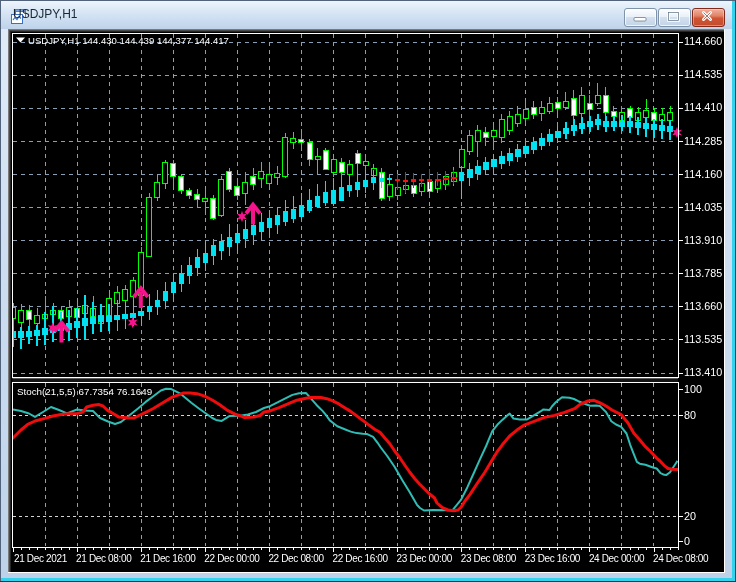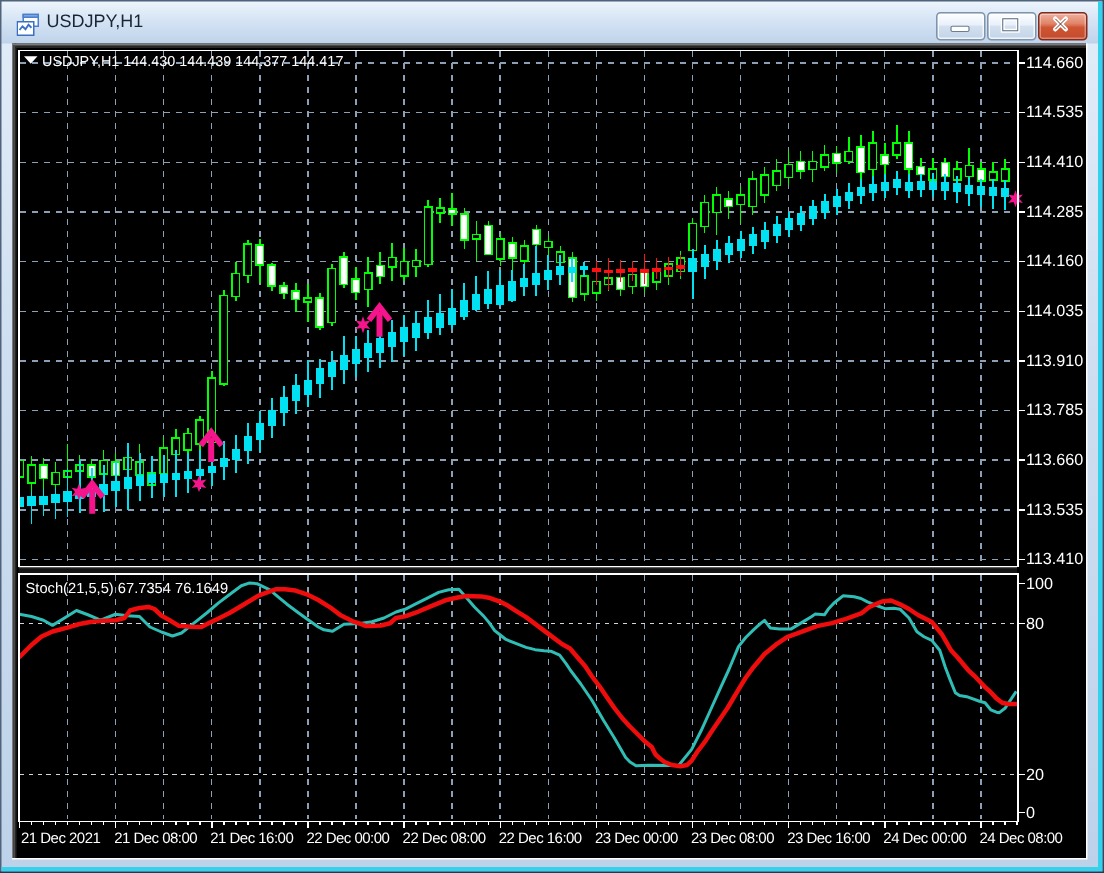--- a/index.html
+++ b/index.html
@@ -7,21 +7,21 @@
 
 #outer{position:absolute;inset:0;background:linear-gradient(180deg,#e3edf9 0%,#cfdff1 40%,#bdd2e9 100%);}
 #topdark{position:absolute;left:0;top:0;width:736px;height:1px;background:#50637a;}
 #leftdark{position:absolute;left:0;top:0;width:1px;height:582px;background:#50637a;}
 #rightline{position:absolute;right:1px;top:1px;width:3px;height:580px;background:#35d2ee;}
 #rightedge{position:absolute;right:0;top:0;width:1px;height:582px;background:#2a4a66;}
 #botline{position:absolute;left:1px;bottom:1px;height:3px;width:733px;background:#35d2ee;}
 #botedge{position:absolute;left:0;bottom:0;height:1px;width:736px;background:#1c3a55;}
 #title{position:absolute;left:1px;top:1px;width:732px;height:28px;
  background:linear-gradient(180deg,#eef5fc 0%,#dce9f7 30%,#cbdcf0 70%,#bed3ea 100%);}
-#ttext{position:absolute;left:31px;top:7px;font-size:12px;color:#1a2633;}
+#ttext{position:absolute;left:13px;top:7px;font-size:12px;color:#1a2633;}
 .btn{position:absolute;top:8px;height:17px;border-radius:3px;border:1px solid #7f94ab;
  background:linear-gradient(180deg,#fdfeff 0%,#e9f0f9 45%,#d3e0ef 50%,#c3d4e8 100%);box-shadow:inset 0 0 0 1px rgba(255,255,255,.75);}
 #bmin{left:624px;width:31px;}
 #bmax{left:658px;width:31px;}
 #bclose{left:692px;width:31px;border:1px solid #83291a;
  background:linear-gradient(180deg,#f0b09e 0%,#e08468 40%,#cf5433 55%,#c34b2c 100%);box-shadow:inset 0 0 0 1px rgba(255,255,255,.35);}
 #svgwrap{position:absolute;left:0;top:0;}
 </style></head>
 <body>
 <div id="win">

